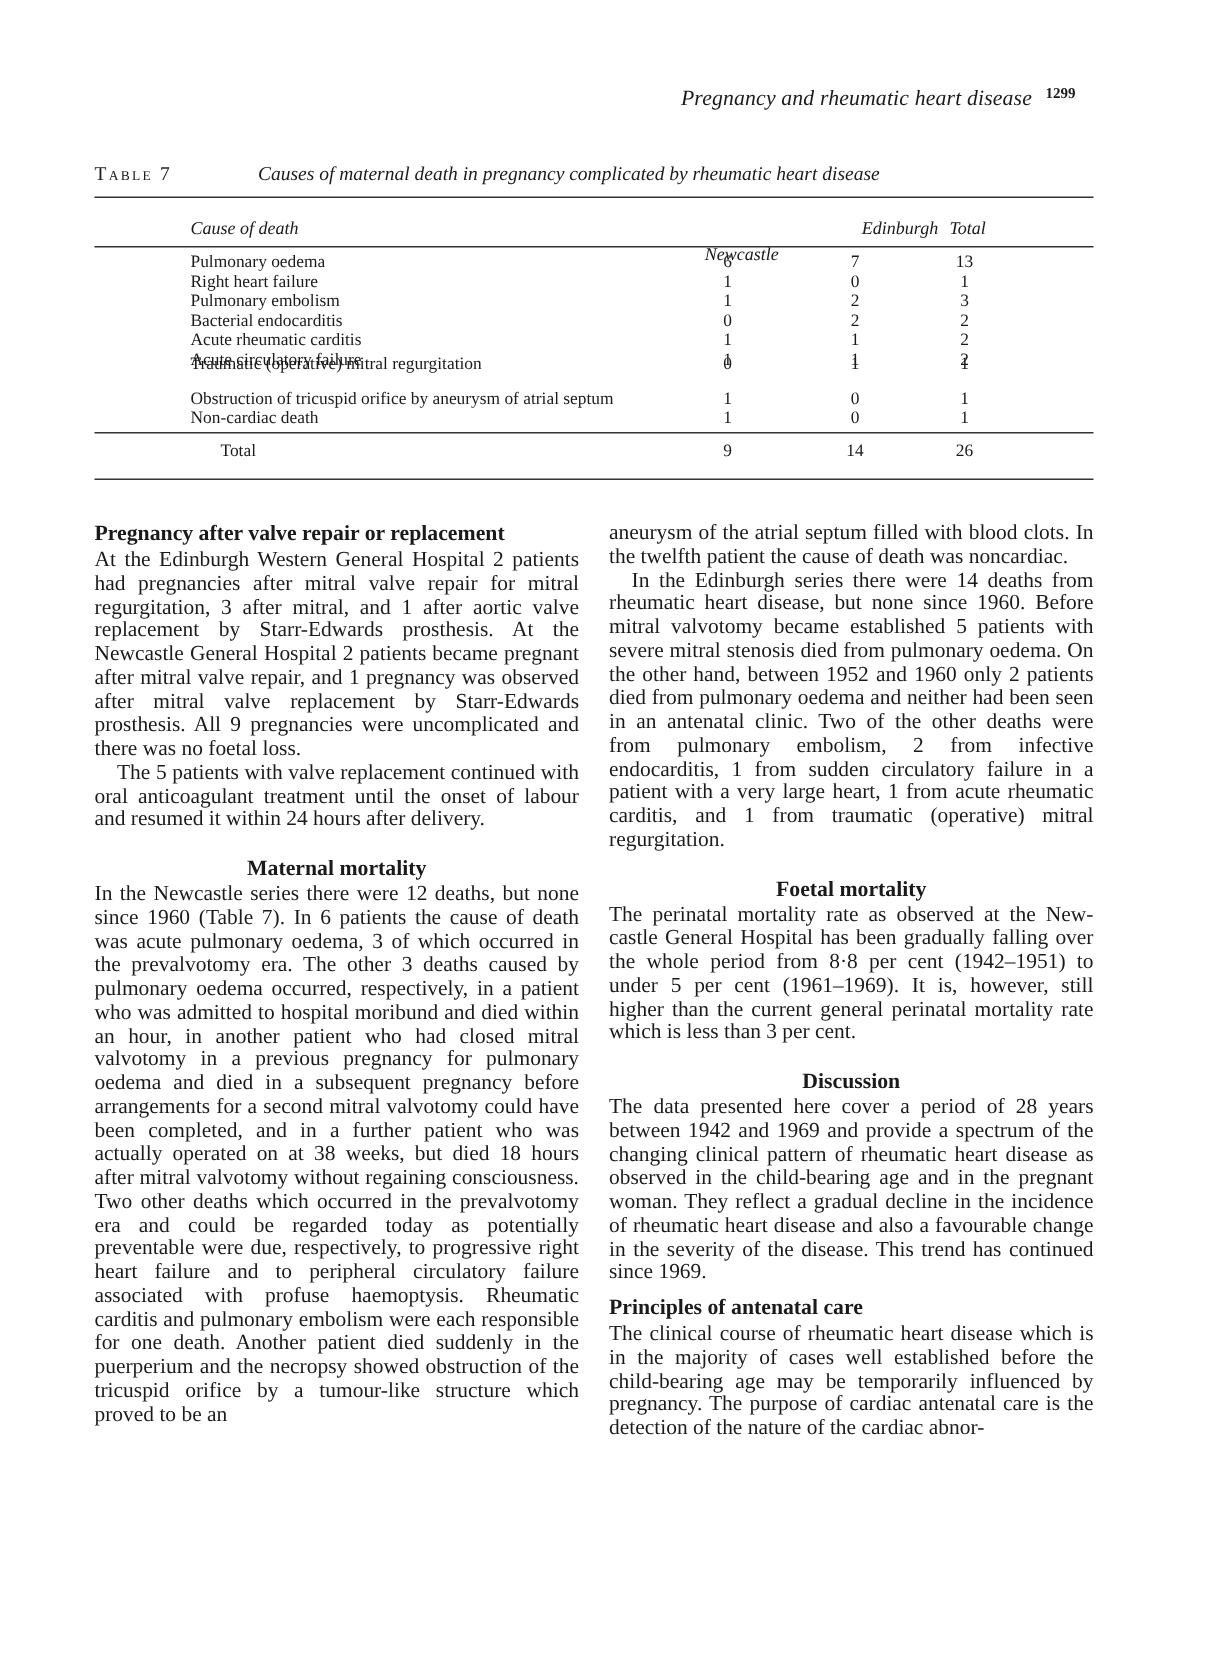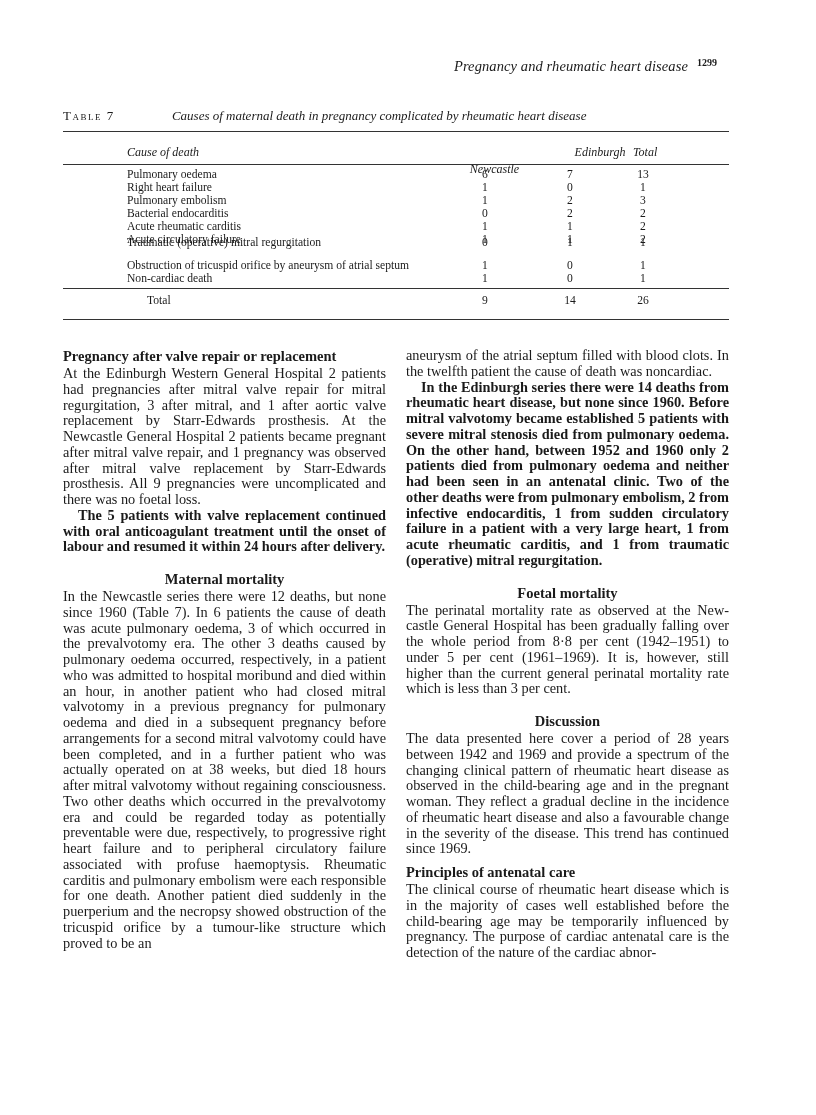--- a/index.html
+++ b/index.html
@@ -24,21 +24,21 @@
   .tbl .hdr { font-style: italic; font-size: 12px; }
   .tbl .hdr .c-n { left: 462px; width: 65px; text-align: center; margin-top: 17px; }
   .tbl .hdr .c-e { left: 565px; width: 70px; text-align: center; font-style: italic; }
   .tbl .hdr .c-t { left: 633px; width: 40px; text-align: left; }
   .tbl .total .c-cause { left: 147px; }
 
   .col { position: absolute; width: 323px; font-size: 14.3px; line-height: 15.75px; text-align: justify; hyphens: manual; }
   .col.left { left: 63px; top: 348px; }
   .col.right { left: 406px; top: 348px; }
   .col p { margin: 0; text-indent: 0; }
-  .col p.indent { text-indent: 15px; font-weight: bold; }
+  .col p.indent { text-indent: 15px; }
   .col h2 { font-size: 14.5px; font-weight: bold; line-height: 17px; margin: 0 0 1px 0; }
   .col h2.center { text-align: center; }
   .col .gap { height: 16px; }
   .col .gap-s { height: 7px; }
 </style>
 </head>
 <body>
 
 <div class="running-head">Pregnancy and rheumatic heart disease</div>
 <div class="page-num">1299</div>

